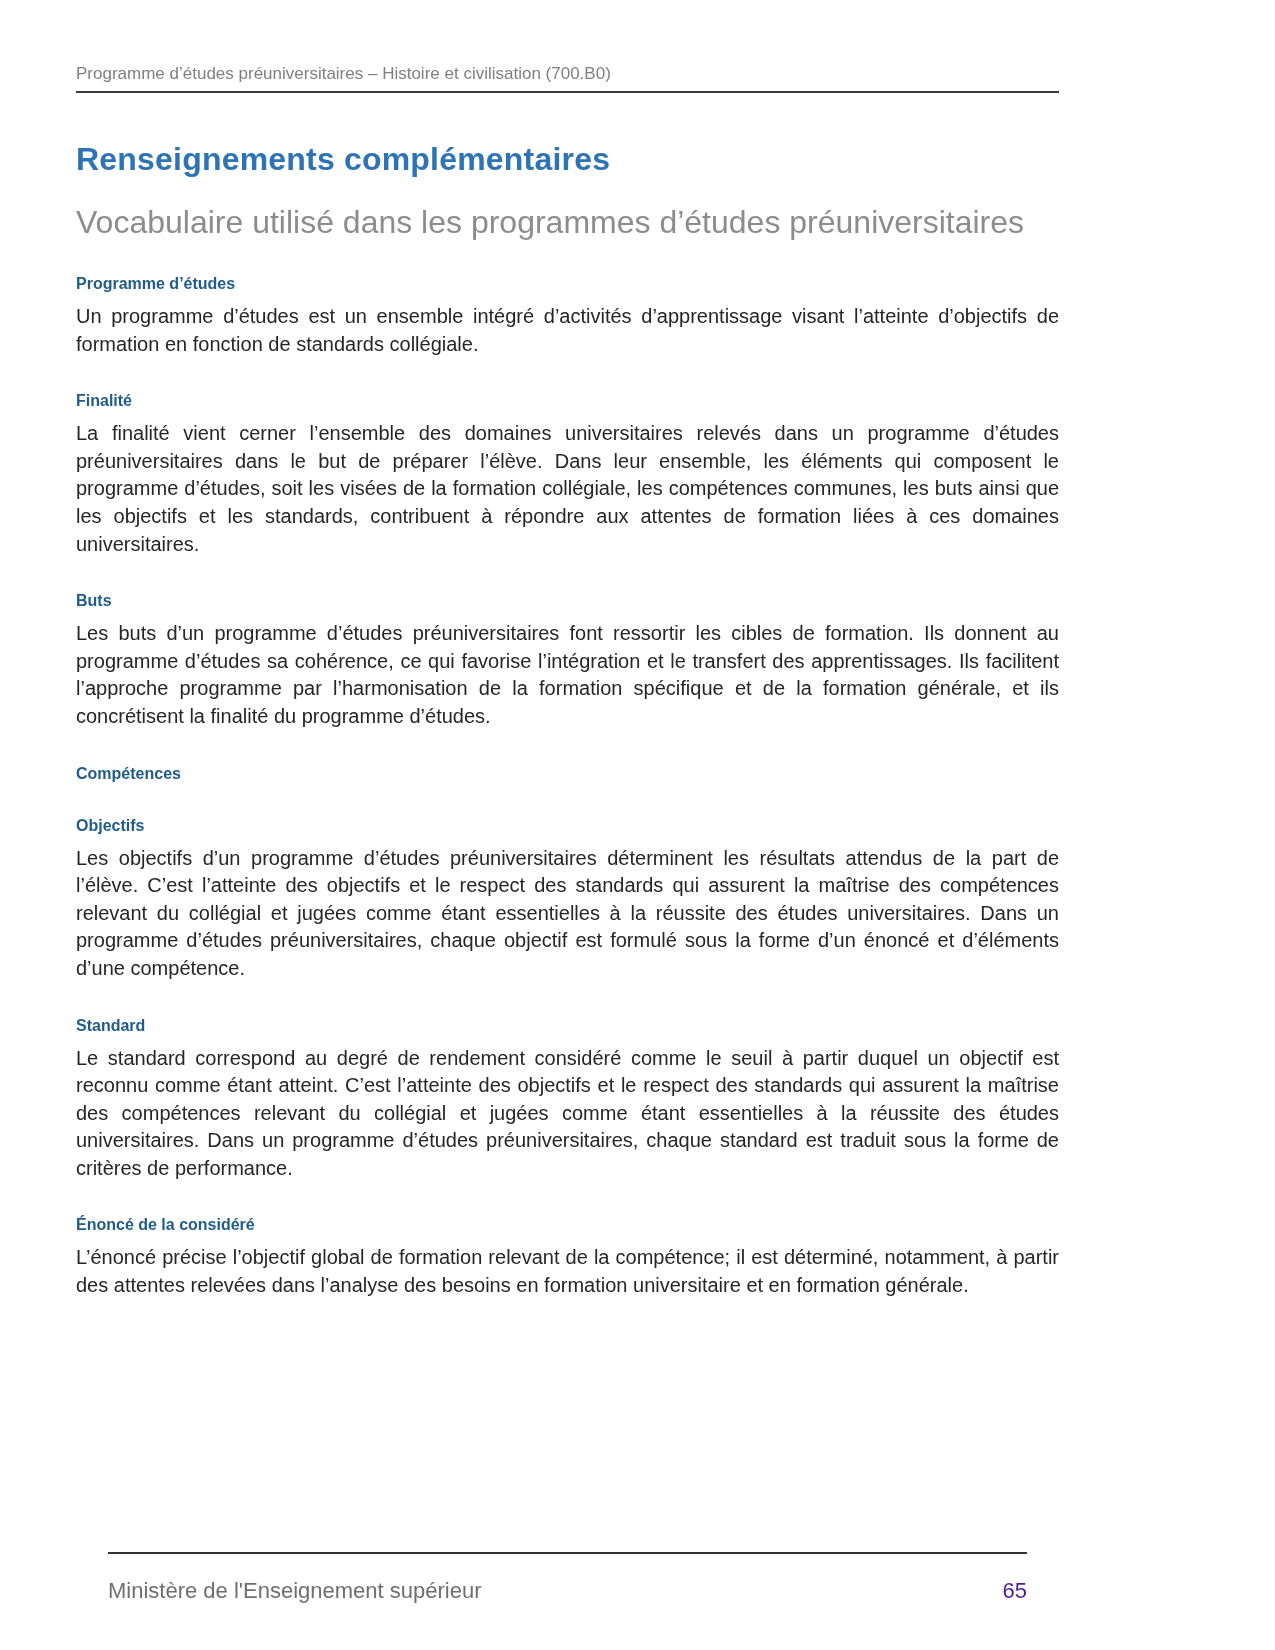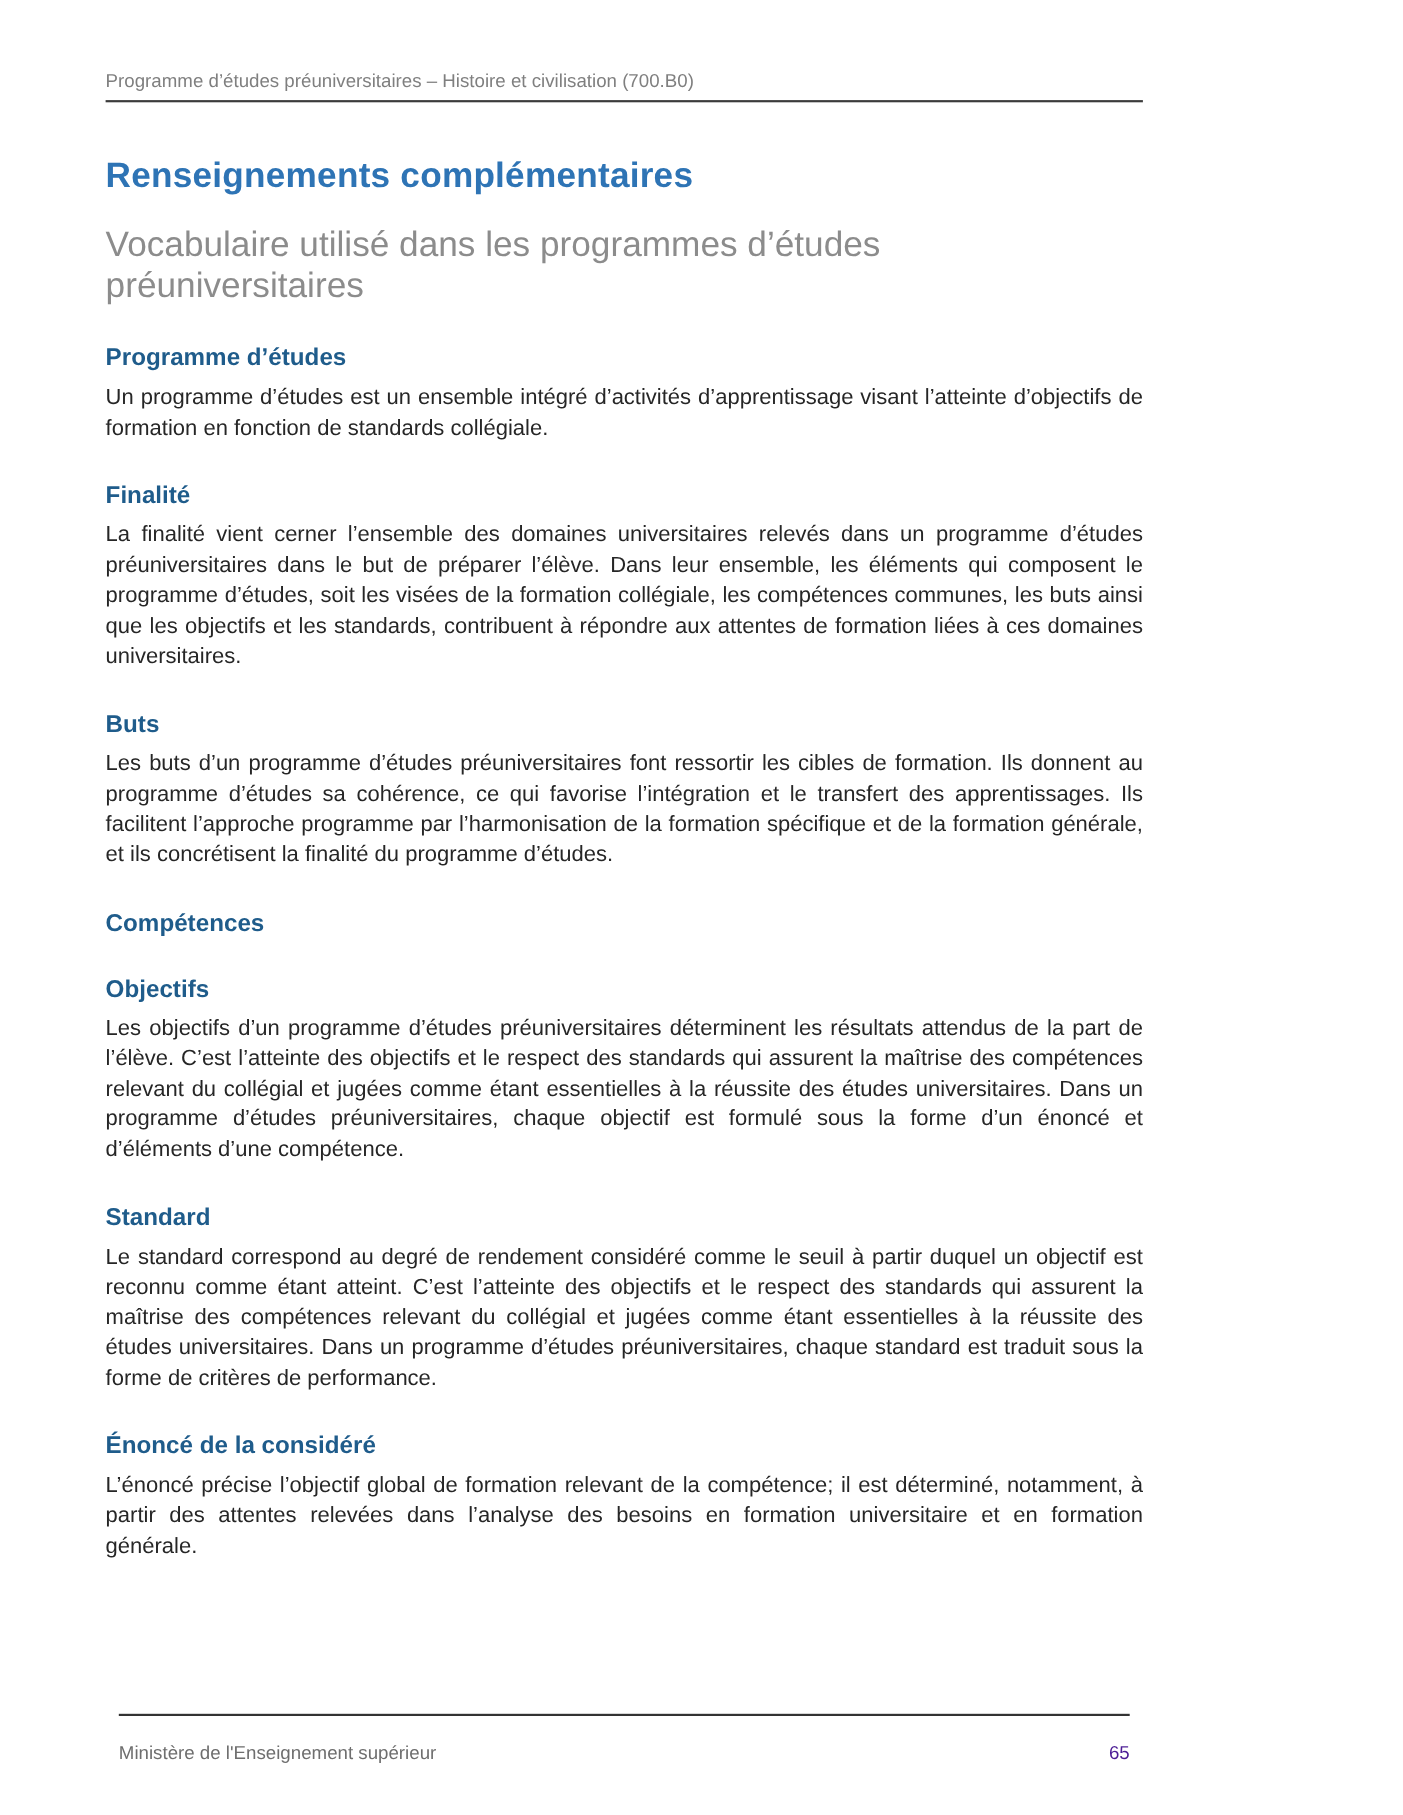--- a/index.html
+++ b/index.html
@@ -6,21 +6,21 @@
   html, body { background: #ffffff; }
   body {
     font-family: "Liberation Sans", "DejaVu Sans", sans-serif;
     width: 1275px;
   }
   .page {
     position: relative;
     width: 1135px;
     height: 1650px;
     background: #ffffff;
-    padding: 0 96px;
+    padding: 0 76px;
     overflow: hidden;
   }
   .page-header {
     padding-top: 64px;
   }
   .header-title {
     font-size: 17px;
     color: #7f7f7f;
     padding-bottom: 7px;
   }
@@ -37,21 +37,21 @@
     letter-spacing: 0.2px;
   }
   .subtitle {
     margin-top: 26px;
     font-size: 32px;
     font-weight: normal;
     color: #8c8c8c;
   }
   .section-heading {
     margin-top: 34px;
-    font-size: 22px;
+    font-size: 16px;
     font-weight: bold;
     color: #1f5c8b;
   }
   .section-body {
     margin-top: 10px;
     font-size: 20px;
     line-height: 1.38;
     color: #262626;
     text-align: justify;
   }
@@ -62,21 +62,21 @@
     bottom: 46px;
   }
   .footer-rule {
     border: none;
     border-top: 2px solid #333333;
     height: 0;
   }
   .footer-row {
     position: relative;
     margin-top: 24px;
-    font-size: 17px;
+    font-size: 22px;
     color: #6e6e6e;
   }
   .footer-left {
     display: inline-block;
   }
   .footer-page-number {
     position: absolute;
     left: 0;
     right: 0;
     text-align: right;

